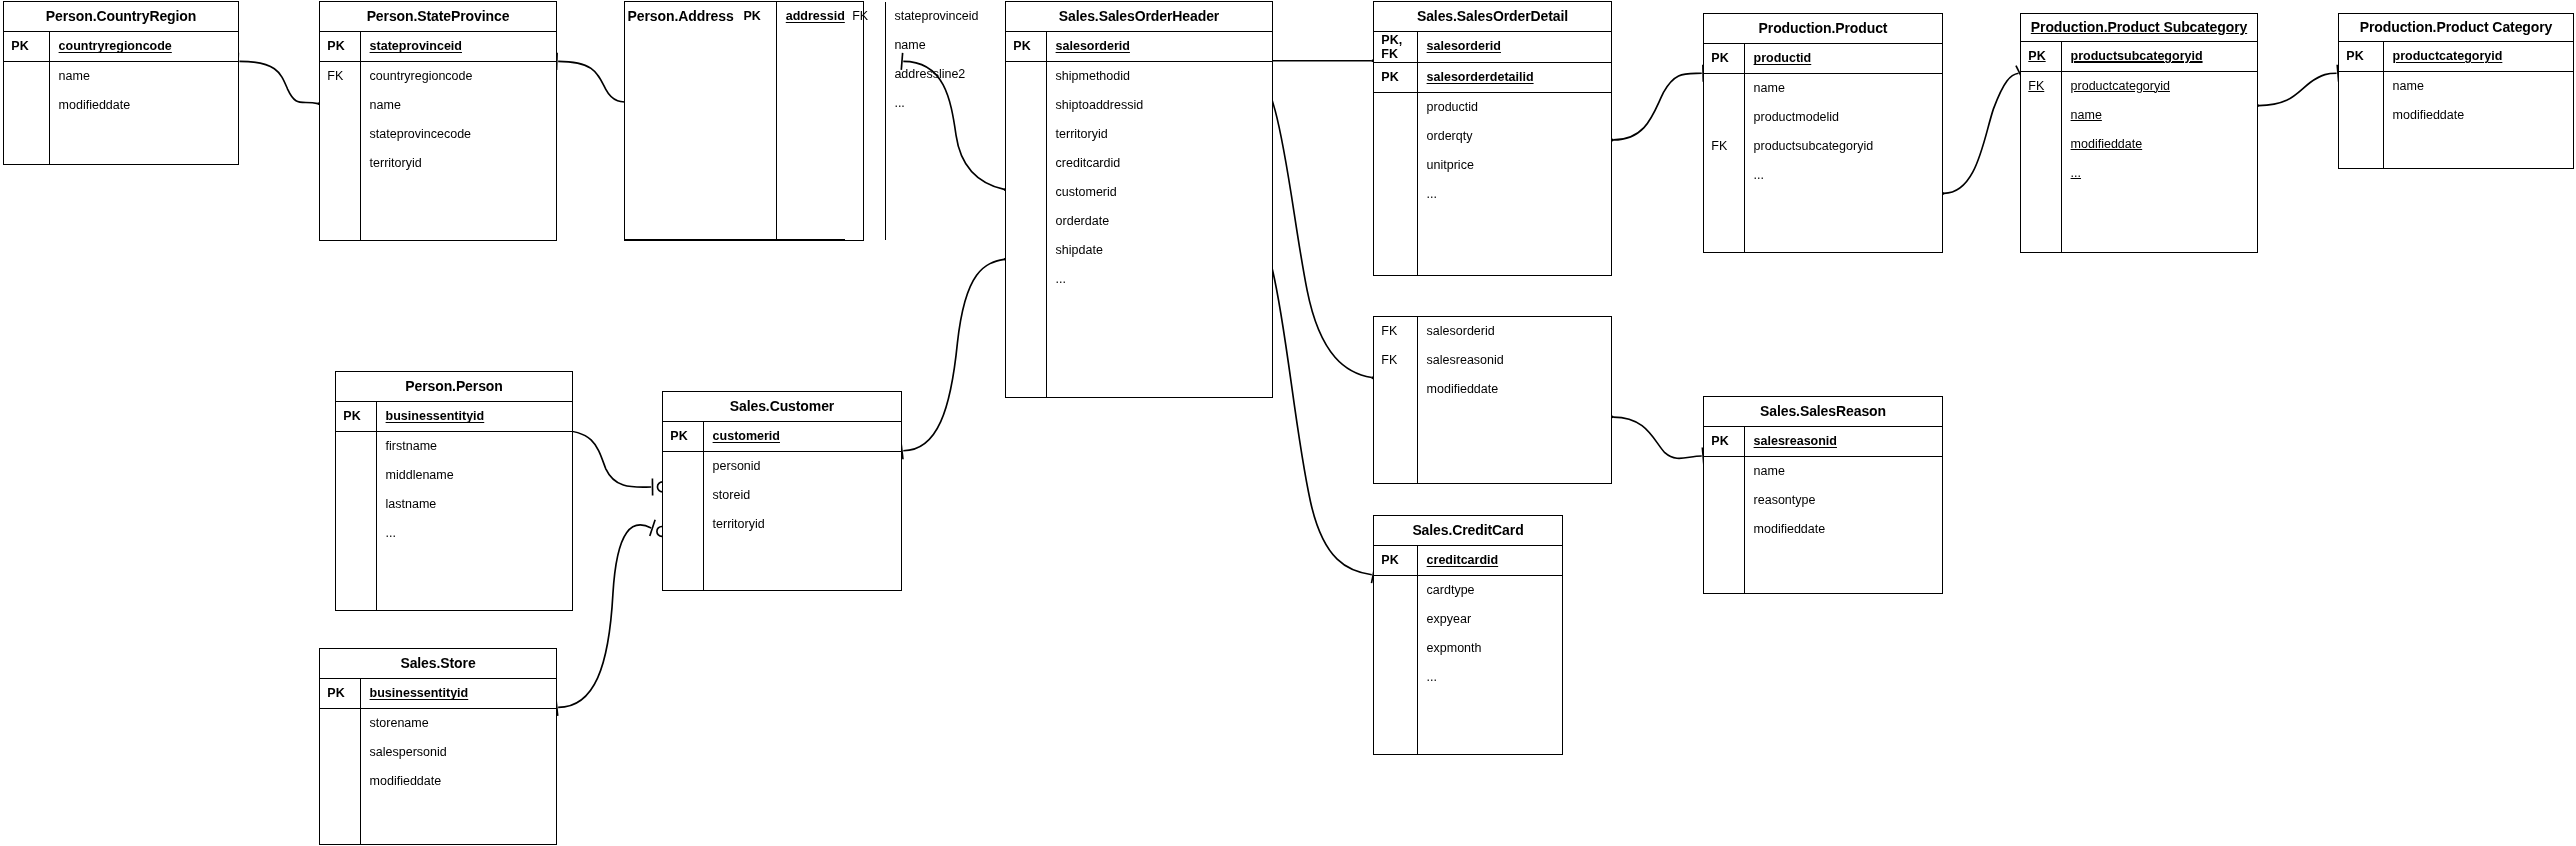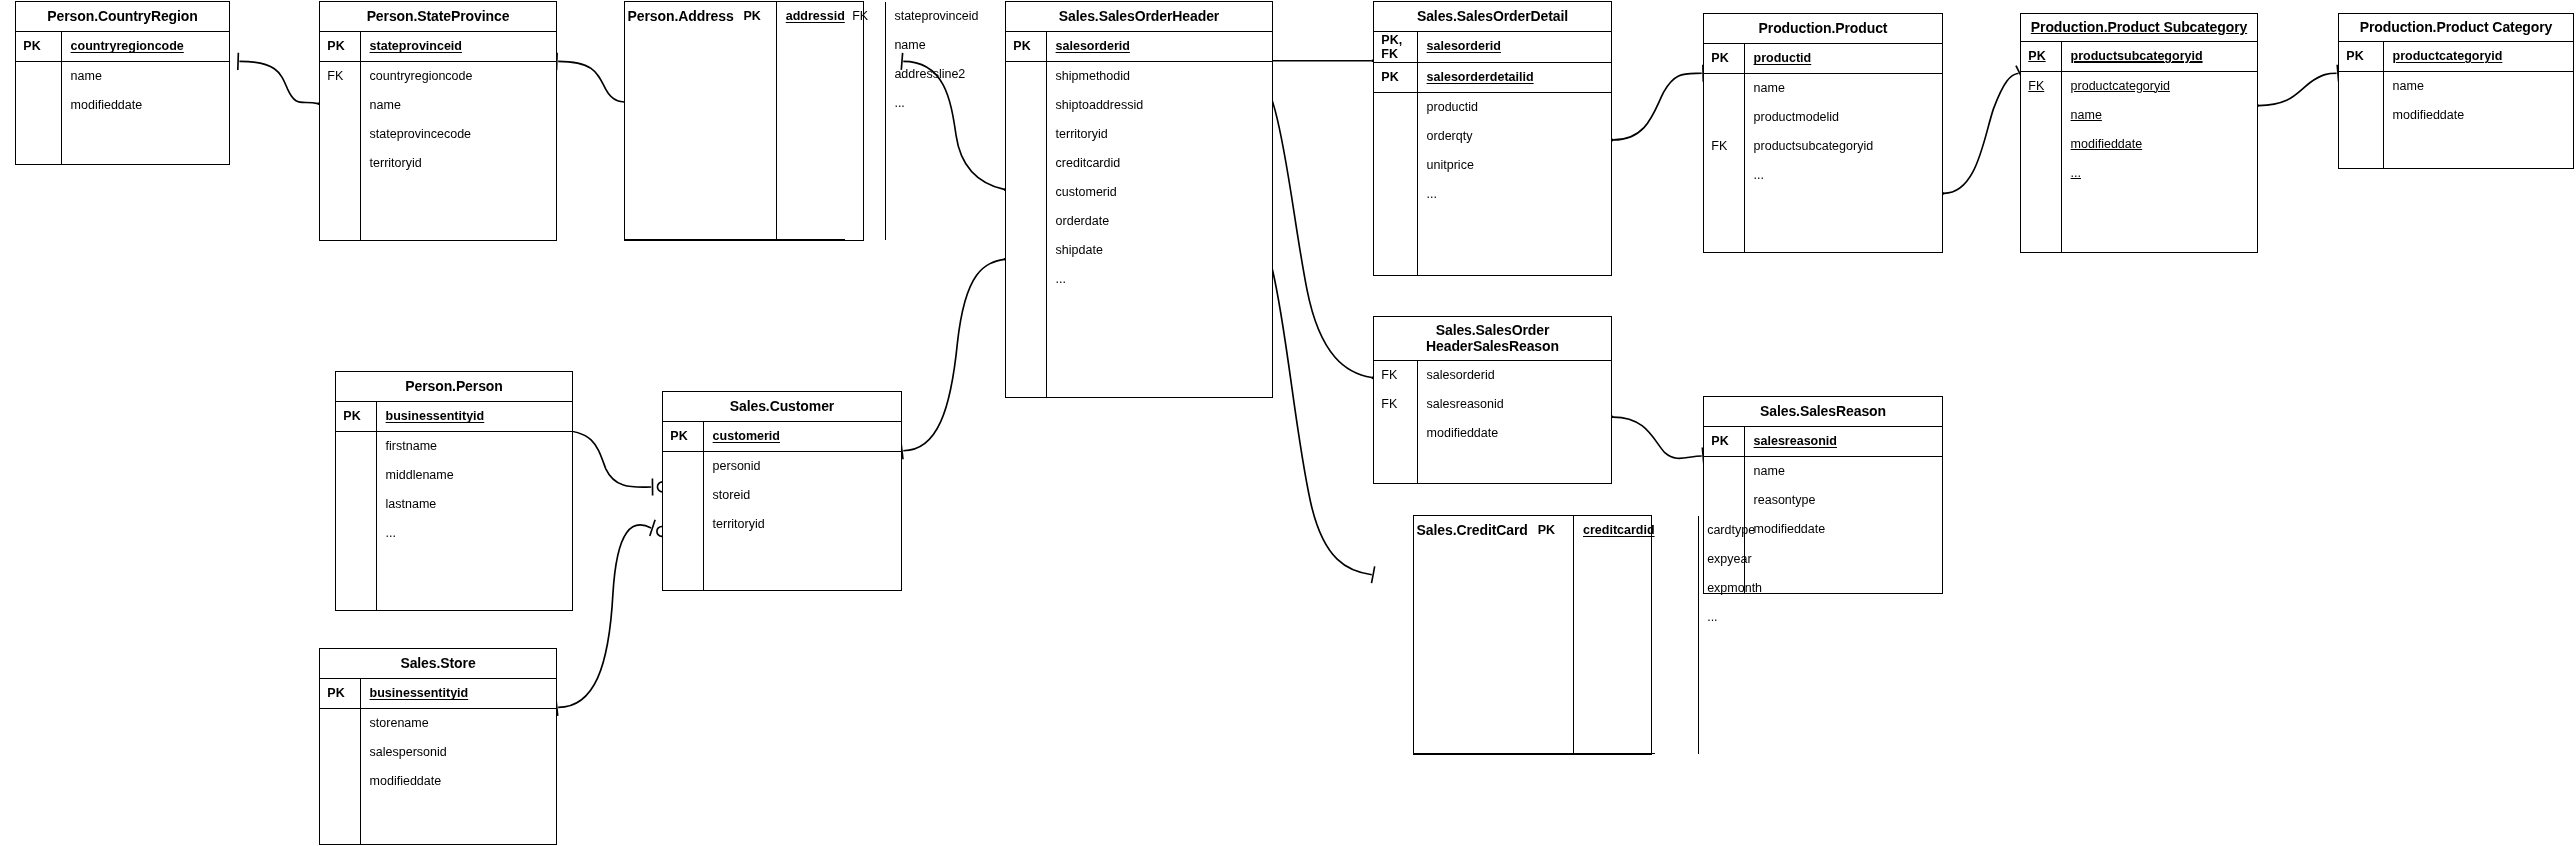--- a/index.html
+++ b/index.html
@@ -186,21 +186,21 @@
         <line x1="988.1429857696362" y1="750.9992122991976" x2="987.856771860886" y2="725.0007877008024" stroke="#000000" stroke-width="2.5"></line>
         <circle cx="1002.9989699297199" cy="737.8128601365864" r="7.5" fill="#ffffff" stroke="#000000" stroke-width="2.5"></circle>
       </g>
       <g>
         <path d="M 845 1072 C 900 1072 922 1010 928 900 C 934 800 958 786 986 800" fill="none" stroke="#000000" stroke-width="2.5"></path>
         <line x1="841.6523379367782" y1="1059.0711884679372" x2="844.3695662072025" y2="1084.9288115320628" stroke="#000000" stroke-width="2.5"></line>
         <line x1="983.8389687260512" y1="812.3494421742346" x2="991.9608596352516" y2="787.6505578257654" stroke="#000000" stroke-width="2.5"></line>
         <circle cx="1002.1492705355374" cy="805.3104671329387" r="7.5" fill="#ffffff" stroke="#000000" stroke-width="2.5"></circle>
       </g>
     </svg>
-<div class="entity" style="left: 15px; top: 1.3px; width: 215px; height: 164px; display: flex; flex-direction: column;">
+<div class="entity" style="left: 3px; top: 1.3px; width: 236px; height: 164px; display: flex; flex-direction: column;">
       <div class="entity-title">Person.CountryRegion</div>
       <div class="pk-block">
         <div class="key-col" style="flex-basis: 46px;">
           <div class="key-cell bold">PK</div>
         </div>
         <div class="field-col">
           <div class="field-cell pk">countryregioncode</div>
         </div>
       </div>
       <div class="body-block" style="flex: 1 1 auto; min-height: 0px;">
@@ -491,22 +491,20 @@
         </div>
         <div class="field-col">
           <div class="field-cell">storename</div>
           <div class="field-cell">salespersonid</div>
           <div class="field-cell">modifieddate</div>
           <div class="spacer"></div>
         </div>
       </div>
     </div>
     <div class="entity" style="left: 1373px; top: 316px; width: 239px; height: 168px; display: flex; flex-direction: column;">
-      <div class="entity-title two-line">Sales.SalesOrder
-HeaderSalesReason</div>
       <div class="body-block" style="flex: 1 1 auto; min-height: 0px;">
         <div class="key-col" style="flex-basis: 44px;">
           <div class="key-cell">FK</div>
           <div class="key-cell">FK</div>
           <div class="key-cell"></div>
           <div class="spacer"></div>
         </div>
         <div class="field-col">
           <div class="field-cell">salesorderid</div>
           <div class="field-cell">salesreasonid</div>
@@ -533,21 +531,21 @@
           <div class="spacer"></div>
         </div>
         <div class="field-col">
           <div class="field-cell">name</div>
           <div class="field-cell">reasontype</div>
           <div class="field-cell">modifieddate</div>
           <div class="spacer"></div>
         </div>
       </div>
     </div>
-    <div class="entity" style="left: 1373px; top: 515px; width: 239px; height: 240px; display: flex; flex-direction: row; margin-left: 40px;">
+    <div class="entity" style="left: 1373px; top: 515px; width: 190px; height: 240px; display: flex; flex-direction: column;">
       <div class="entity-title">Sales.CreditCard</div>
       <div class="pk-block">
         <div class="key-col" style="flex-basis: 44px;">
           <div class="key-cell bold">PK</div>
         </div>
         <div class="field-col">
           <div class="field-cell pk">creditcardid</div>
         </div>
       </div>
       <div class="body-block" style="flex: 1 1 auto; min-height: 0px;">

